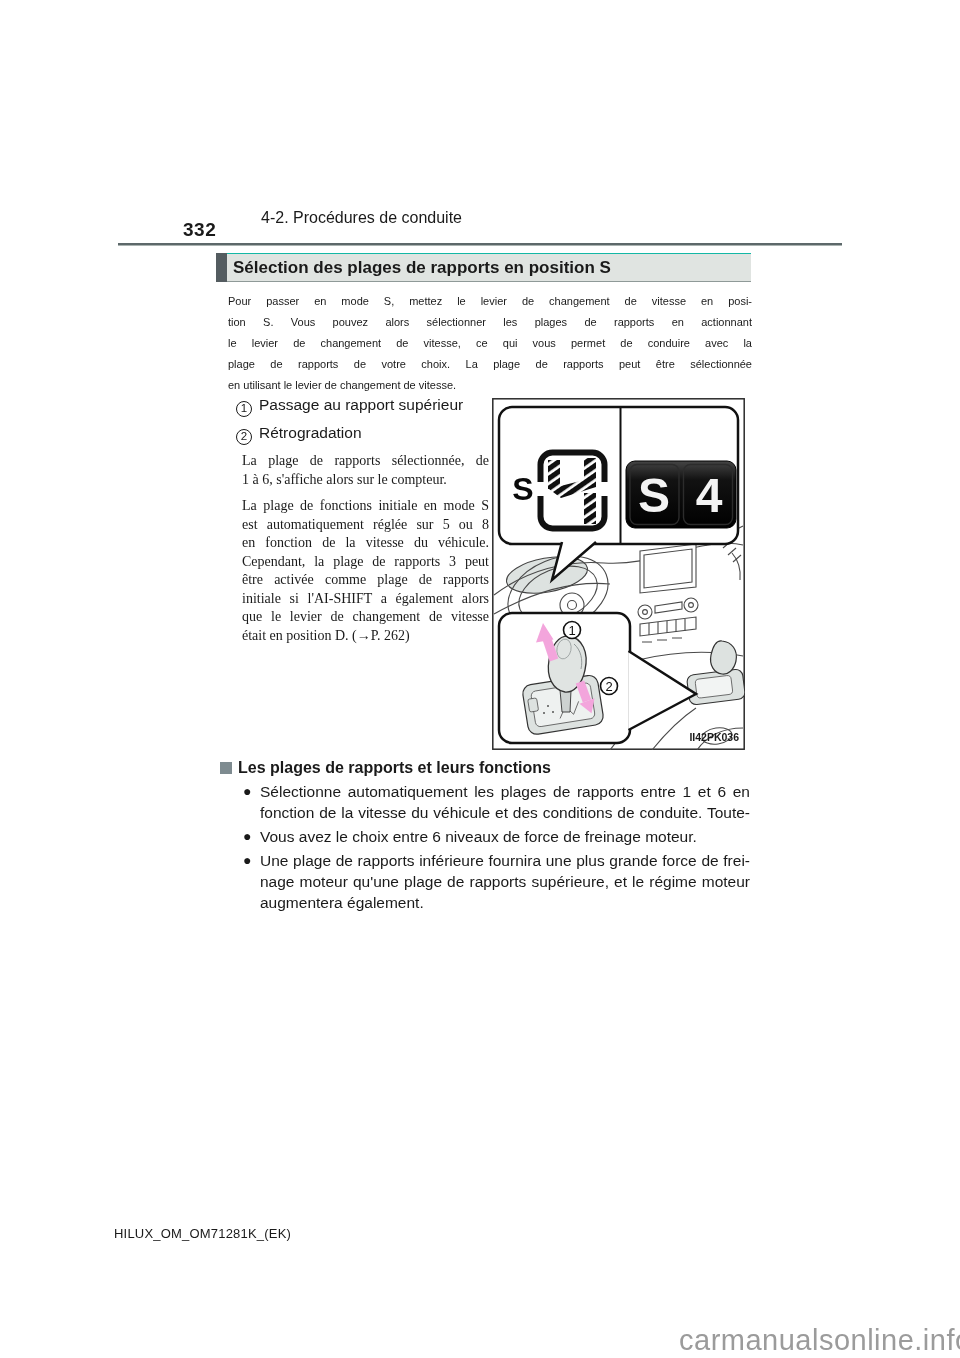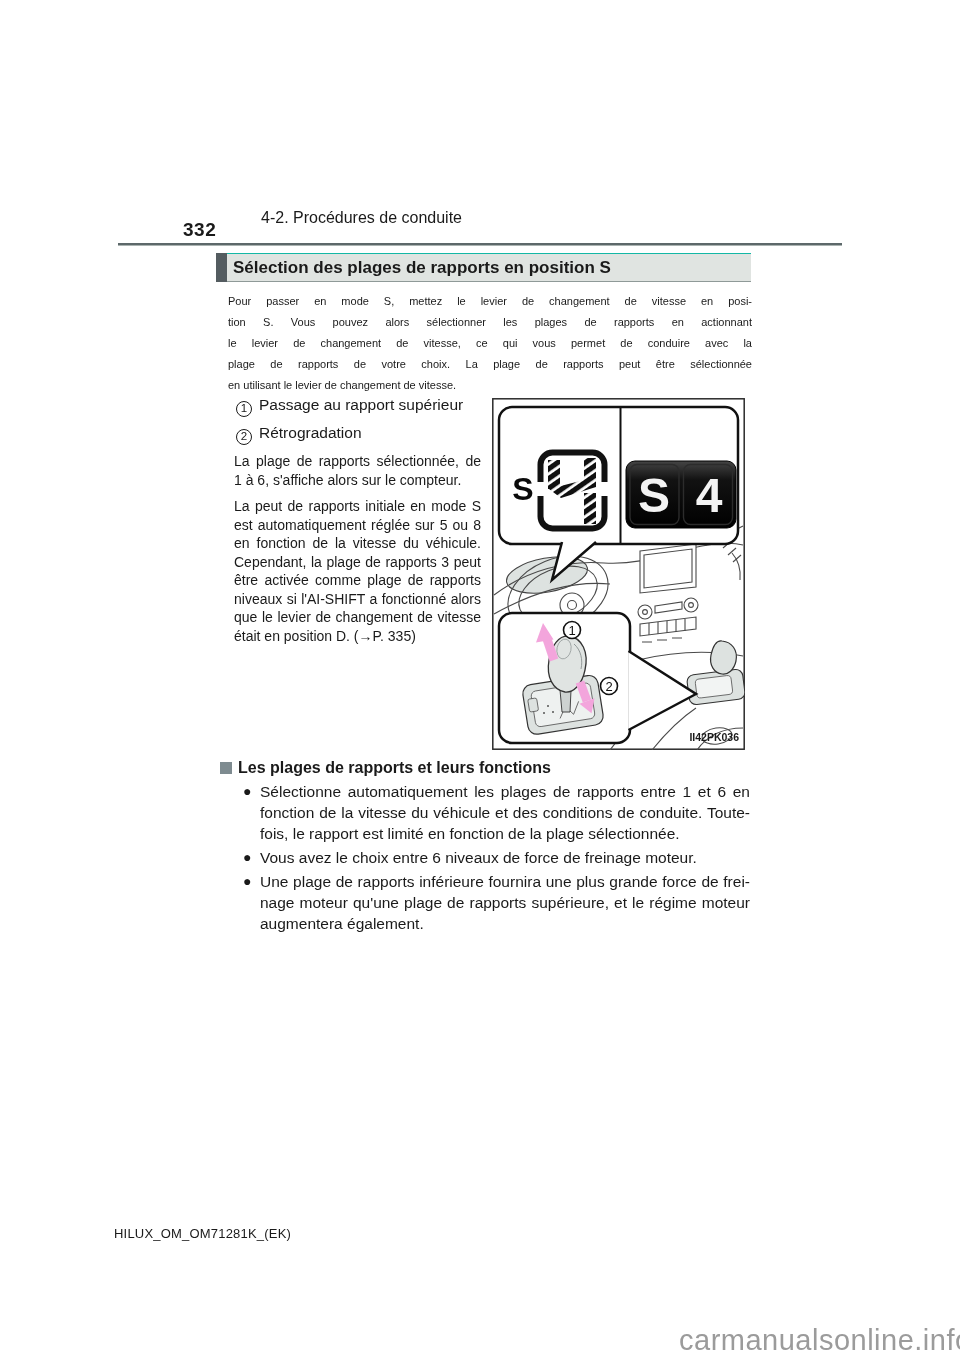--- a/index.html
+++ b/index.html
@@ -19,21 +19,21 @@
   .tline.just { text-align:justify; text-align-last:justify; }
   .tline.lastline { text-align:left; }
 
   .step { position:absolute; left:236px; font-size:15.5px; }
   .step-1 { top:396px; }
   .step-2 { top:424px; }
   .circle-num { display:inline-block; width:16px; height:16px; border:1.4px solid #1a1a1a; border-radius:50%;
     font-size:11.5px; line-height:13.5px; text-align:center; vertical-align:-2px; }
   .step-label { margin-left:7px; }
 
-  .notes { position:absolute; left:234px; top:452px; width:247px; font-size:14px; line-height:18.5px; }
+  .notes { position:absolute; left:242px; top:452px; width:247px; font-size:14px; line-height:18.5px;font-family:Liberation Serif, serif; }
   .note + .note { margin-top:8px; }
 
   .figure-wrap { position:absolute; left:492px; top:398px; width:253px; height:352px; }
 
   .subsection-title-row { position:absolute; left:220px; top:757px; font-size:16px; font-weight:bold; line-height:21px; }
   .square-marker { display:inline-block; width:12px; height:12px; background:#7e8b90; margin-right:6px; vertical-align:-1px; }
   .bullets { position:absolute; left:260px; top:781px; width:490px; font-size:15.5px; line-height:21px; }
   .bullet-item { position:relative; margin-bottom:3px; }
   .bullet-dot { position:absolute; left:-17px; top:0; font-size:14px; line-height:21px; }
 
@@ -70,28 +70,28 @@
   <div class="step step-2">
     <span class="circle-num">2</span><span class="step-label">Rétrogradation</span>
   </div>
 
   <div class="notes">
     <div class="note">
         <div class="tline just">La plage de rapports sélectionnée, de</div>
         <div class="tline lastline">1 à 6, s'affiche alors sur le compteur.</div>
       </div>
     <div class="note">
-        <div class="tline just">La peut de rapports initiale en mode S</div>
+        <div class="tline just">La plage de fonctions initiale en mode S</div>
         <div class="tline just">est automatiquement réglée sur 5 ou 8</div>
         <div class="tline just">en fonction de la vitesse du véhicule.</div>
         <div class="tline just">Cependant, la plage de rapports 3 peut</div>
         <div class="tline just">être activée comme plage de rapports</div>
-        <div class="tline just">niveaux si l'AI-SHIFT a fonctionné alors</div>
+        <div class="tline just">initiale si l'AI-SHIFT a également alors</div>
         <div class="tline just">que le levier de changement de vitesse</div>
-        <div class="tline lastline">était en position D. (→P. 335)</div>
+        <div class="tline lastline">était en position D. (→P. 262)</div>
       </div>
   </div>
 
   <div class="figure-wrap">
     <svg width="253" height="352" viewBox="0 0 253 352">
       <defs>
         <pattern id="segp" patternUnits="userSpaceOnUse" width="8" height="8" patternTransform="rotate(-35)">
           <rect width="8" height="8" fill="#101010"></rect>
           <rect y="5.2" width="8" height="2.8" fill="#ffffff"></rect>
         </pattern>
@@ -206,21 +206,20 @@
   <div class="subsection-title-row">
     <span class="square-marker"></span><span>Les plages de rapports et leurs fonctions</span>
   </div>
 
   <div class="bullets">
     <div class="bullet-item">
       <span class="bullet-dot">●</span>
       <div>
           <div class="tline just">Sélectionne automatiquement les plages de rapports entre 1 et 6 en</div>
           <div class="tline just">fonction de la vitesse du véhicule et des conditions de conduite. Toute-</div>
-          <div class="tline lastline">fois, le rapport est limité en fonction de la plage sélectionnée.</div>
         </div>
     </div>
     <div class="bullet-item">
       <span class="bullet-dot">●</span>
       <div>
           <div class="tline lastline">Vous avez le choix entre 6 niveaux de force de freinage moteur.</div>
         </div>
     </div>
     <div class="bullet-item">
       <span class="bullet-dot">●</span>

